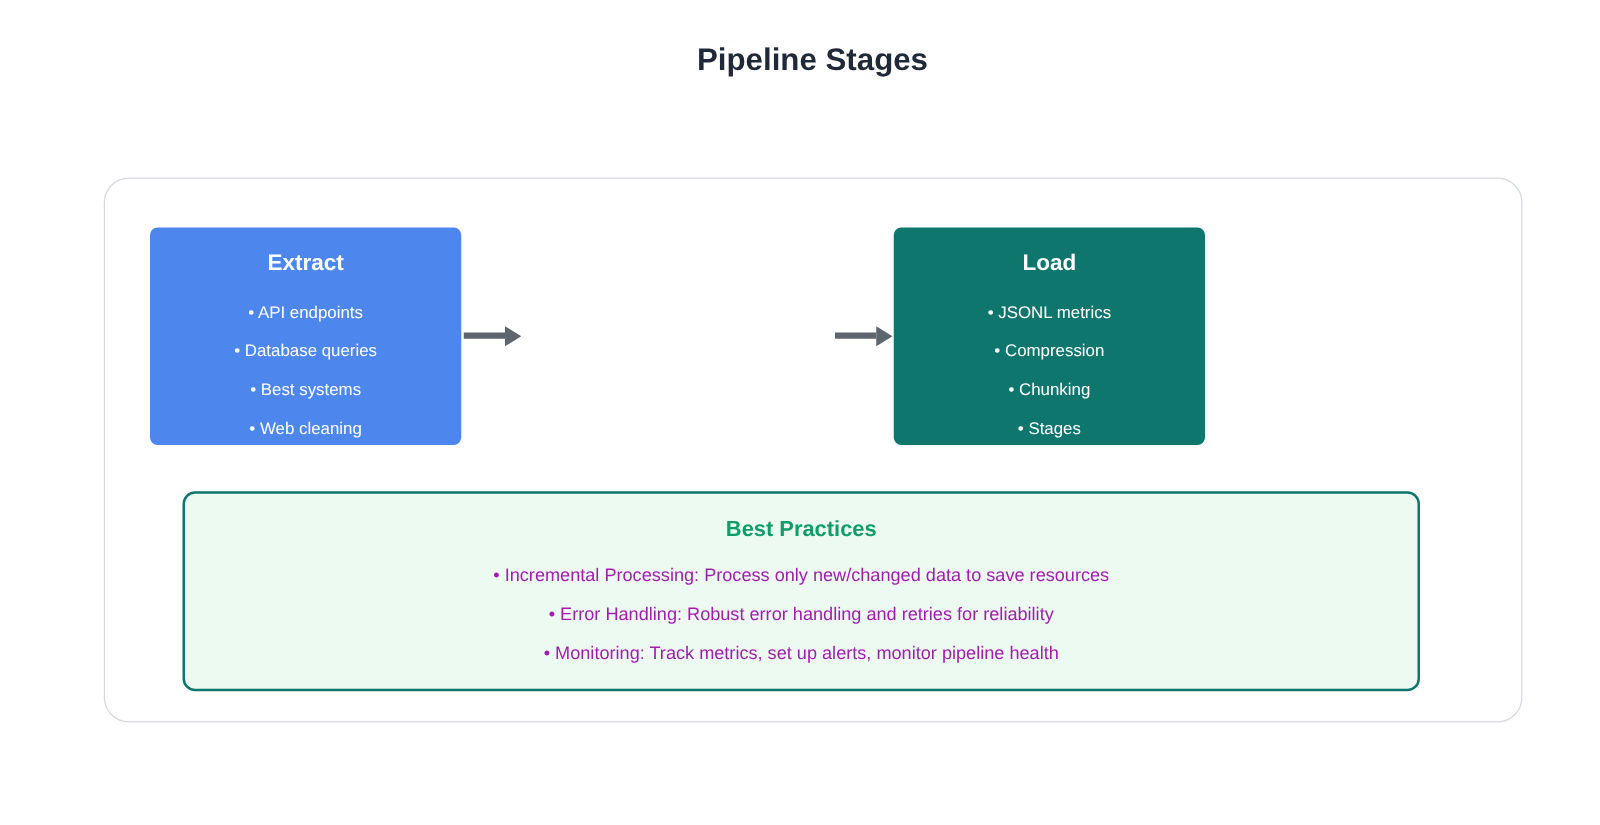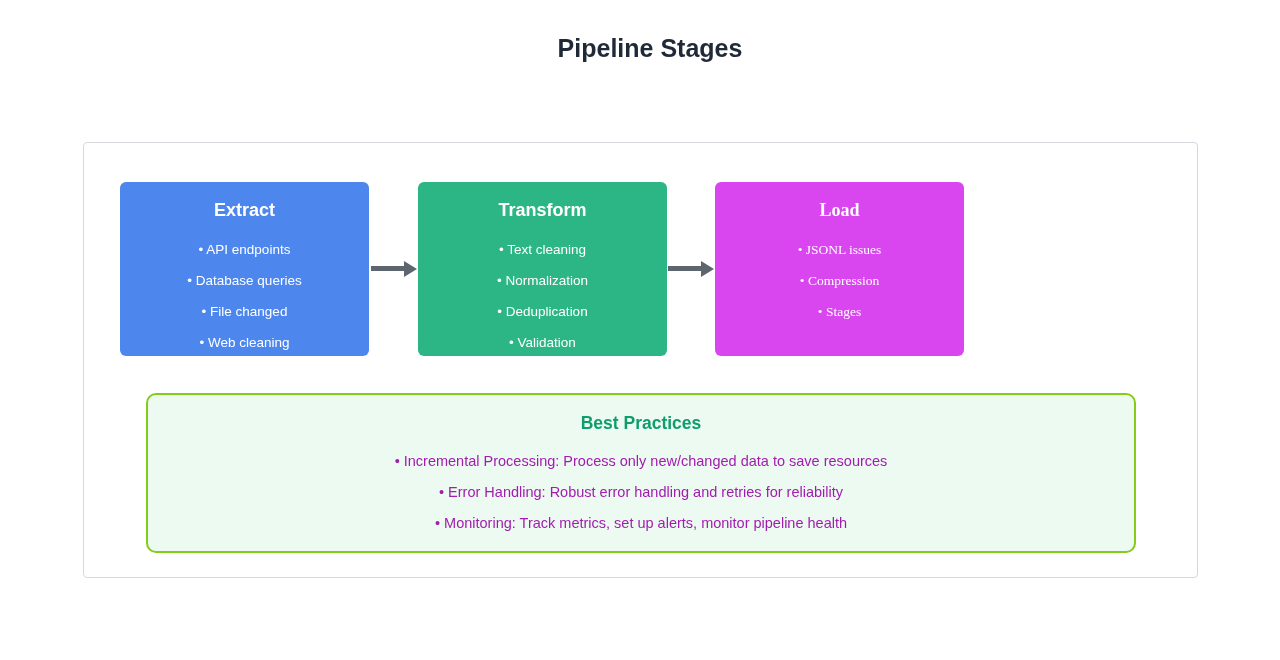--- a/index.html
+++ b/index.html
@@ -22,36 +22,37 @@
     color: #1f2937;
     margin: 0;
   }
   .outer-container {
     position: absolute;
     left: 83px;
     top: 142px;
     width: 1113px;
     height: 434px;
     border: 1px solid #d5d8dd;
-    border-radius: 4px;
+    border-radius: 20px;
     background: #ffffff;
+    padding-left: 20px;
   }
   .stage {
     position: absolute;
     top: 39px;
     width: 249px;
     height: 174px;
     border-radius: 6px;
     color: #ffffff;
     text-align: center;
     overflow: hidden;
   }
   .stage-extract   { left: 36px;  background: #4d87ee; }
   .stage-transform { left: 334px; background: #2cb585; }
-  .stage-load      { left: 631px; background: #d946ef; font-family: Liberation Serif, serif; }
+  .stage-load      { left: 631px; background: #0f766e; }
   .stage-title {
     padding-top: 16px;
     font-size: 18px;
     font-weight: bold;
     line-height: 24px;
   }
   .stage-items { margin-top: 12px; }
   .stage-item {
     font-size: 13.5px;
     line-height: 31px;
@@ -79,21 +80,21 @@
     border-top: 8px solid transparent;
     border-bottom: 8px solid transparent;
   }
   .bp-box {
     position: absolute;
     left: 62px;
     top: 250px;
     width: 986px;
     height: 156px;
     background: #edfaf2;
-    border: 2px solid #84cc16;
+    border: 2px solid #0f766e;
     border-radius: 10px;
     text-align: center;
   }
   .bp-title {
     padding-top: 17px;
     font-size: 17.5px;
     font-weight: bold;
     line-height: 22px;
     color: #0e9d6b;
   }
@@ -112,50 +113,42 @@
 
   <h1 class="diagram-title">Pipeline Stages</h1>
 
   <div class="outer-container">
 
     <div class="stage stage-extract">
       <div class="stage-title">Extract</div>
       <div class="stage-items">
         <div class="stage-item">• API endpoints</div>
         <div class="stage-item">• Database queries</div>
-        <div class="stage-item">• File changed</div>
+        <div class="stage-item">• Best systems</div>
         <div class="stage-item">• Web cleaning</div>
       </div>
     </div>
 
     <div class="arrow arrow-1">
       <span class="arrow-line"></span>
       <span class="arrow-head"></span>
     </div>
 
-    <div class="stage stage-transform">
-      <div class="stage-title">Transform</div>
-      <div class="stage-items">
-        <div class="stage-item">• Text cleaning</div>
-        <div class="stage-item">• Normalization</div>
-        <div class="stage-item">• Deduplication</div>
-        <div class="stage-item">• Validation</div>
-      </div>
-    </div>
 
     <div class="arrow arrow-2">
       <span class="arrow-line"></span>
       <span class="arrow-head"></span>
     </div>
 
     <div class="stage stage-load">
       <div class="stage-title">Load</div>
       <div class="stage-items">
-        <div class="stage-item">• JSONL issues</div>
+        <div class="stage-item">• JSONL metrics</div>
         <div class="stage-item">• Compression</div>
+        <div class="stage-item">• Chunking</div>
         <div class="stage-item">• Stages</div>
       </div>
     </div>
 
     <div class="bp-box">
       <div class="bp-title">Best Practices</div>
       <div class="bp-items">
         <div class="bp-item">• Incremental Processing: Process only new/changed data to save resources</div>
         <div class="bp-item">• Error Handling: Robust error handling and retries for reliability</div>
         <div class="bp-item">• Monitoring: Track metrics, set up alerts, monitor pipeline health</div>

